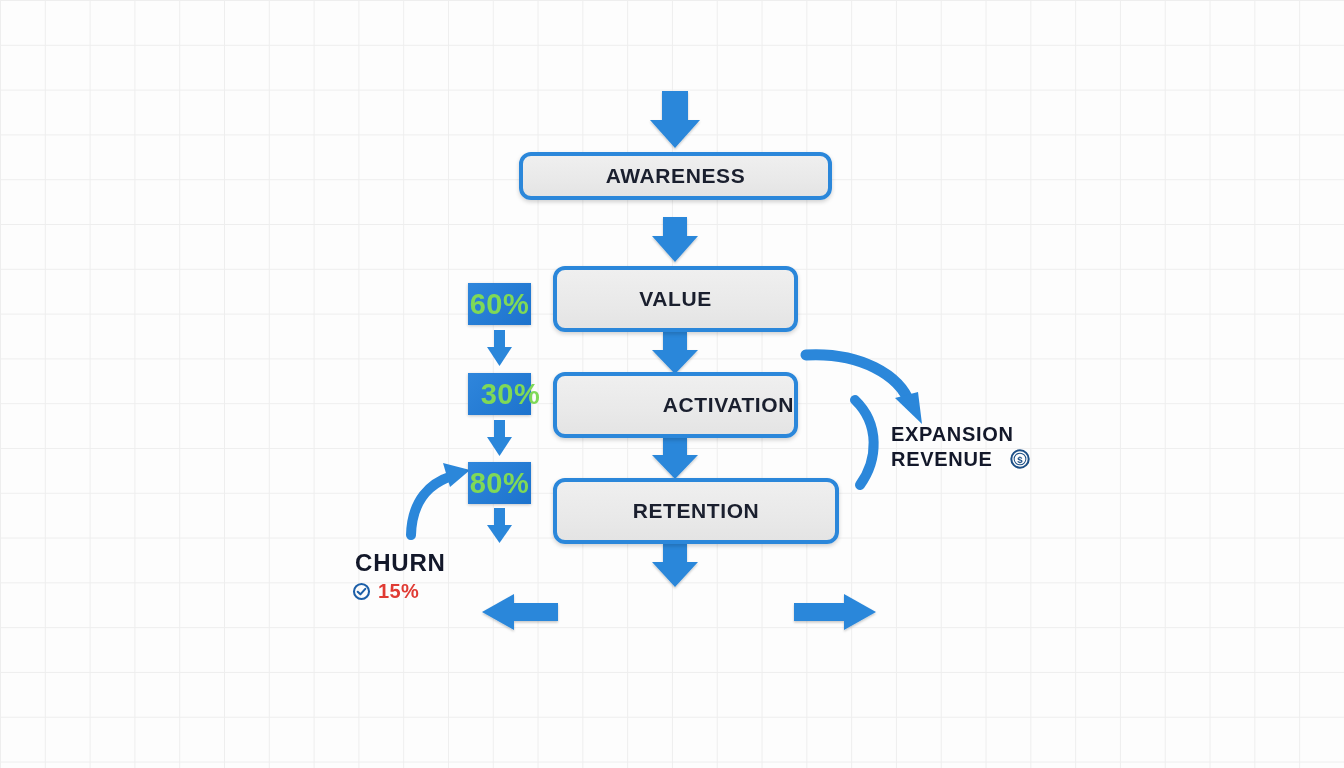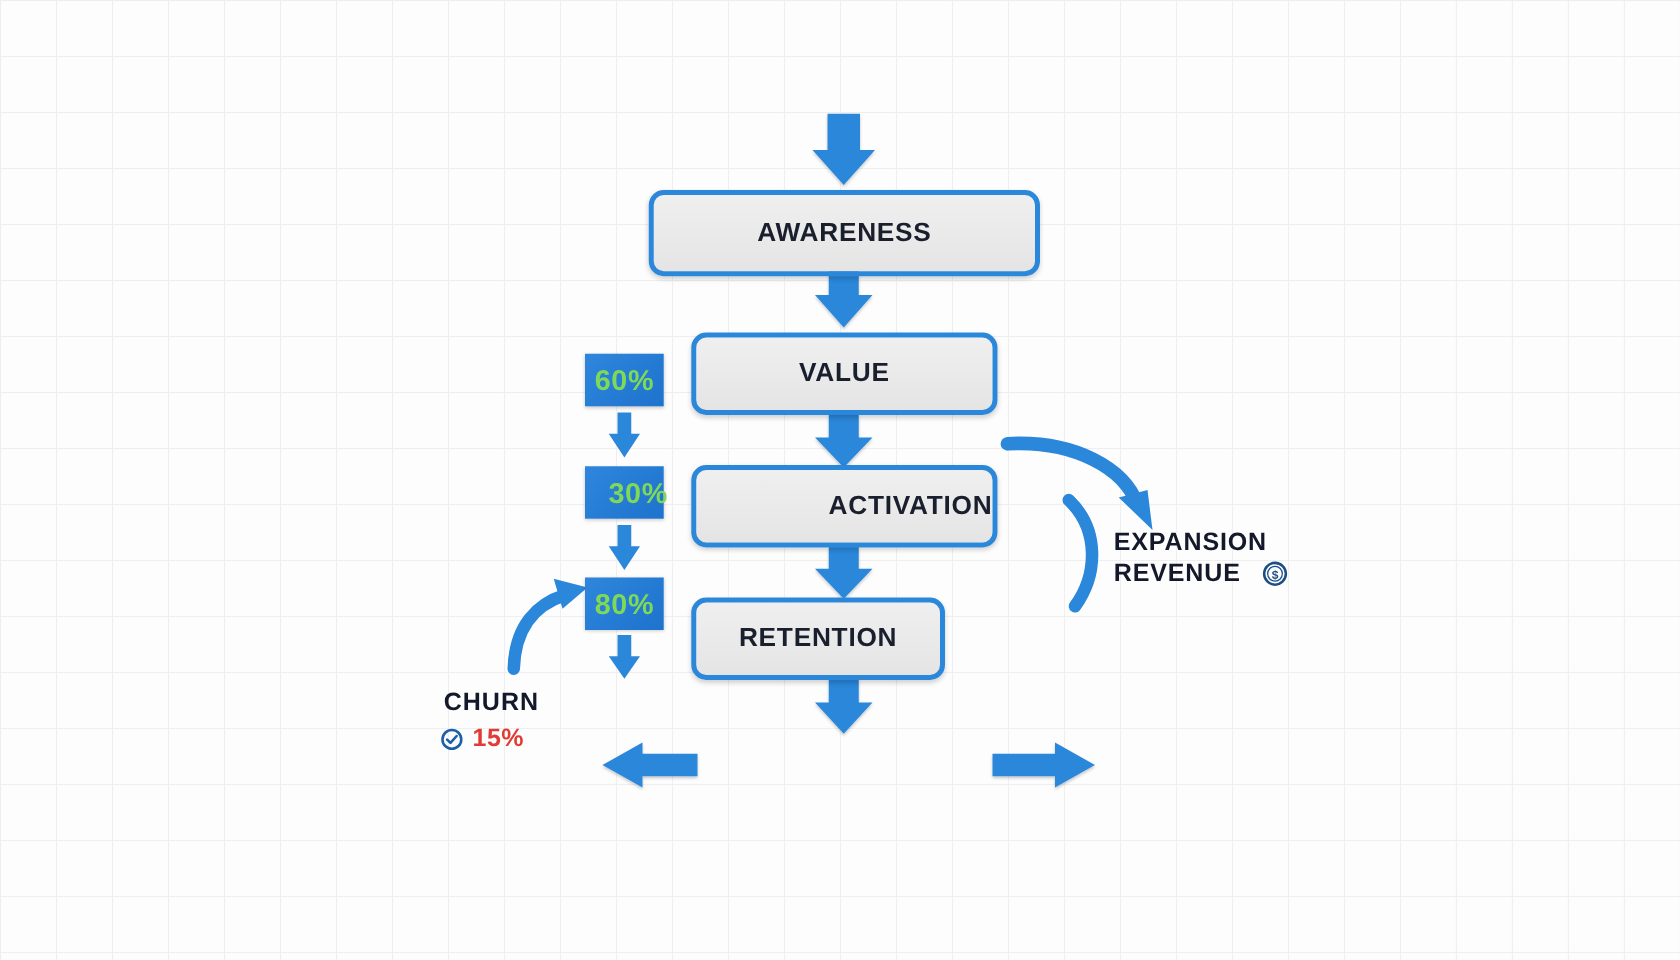--- a/index.html
+++ b/index.html
@@ -49,28 +49,28 @@
     box-sizing: border-box;
     background: linear-gradient(135deg, #2f86dc 0%, #1d73cd 100%);
     display: flex;
     align-items: center;
     justify-content: center;
     box-shadow: 0 1px 3px rgba(0,0,0,0.22);
   }
   .pct-text {
     color: #7fd957;
     font-weight: bold;
-    font-size: 23px;
+    font-size: 29px;
     letter-spacing: 0.5px;
   }
   .side-note {
     position: absolute;
     color: #13182a;
     font-weight: bold;
-    font-size: 20px;
+    font-size: 24px;
     letter-spacing: 0.8px;
     line-height: 25px;
     white-space: nowrap;
   }
   .churn-row {
     position: absolute;
     display: flex;
     align-items: center;
     gap: 7px;
   }
@@ -170,33 +170,33 @@
     <g>
       <path d="M 855,400 C 880,424 878,460 860,485" stroke="#2b87da" stroke-width="10" fill="none" stroke-linecap="round"></path>
     </g>
 
     <g>
       <path d="M 411,535 C 412,500 430,483 452,476" stroke="#2b87da" stroke-width="10" fill="none" stroke-linecap="round"></path>
       <polygon points="470,470 443,463 450,487" fill="#2b87da"></polygon>
     </g>
   </svg>
 
-  <div class="stage-box" style="left:519px; top:152px; width:313px; height:69px;">
+  <div class="stage-box" style="left:519px; top:152px; width:313px; height:48px;">
     <span class="stage-label">AWARENESS</span>
   </div>
 
   <div class="stage-box" style="left:553px; top:266px; width:245px; height:66px;">
     <span class="stage-label">VALUE</span>
   </div>
 
   <div class="stage-box" style="left:553px; top:372px; width:245px; height:66px;justify-content:flex-end;">
     <span class="stage-label">ACTIVATION</span>
   </div>
 
-  <div class="stage-box" style="left:553px; top:478px; width:203px; height:66px;">
+  <div class="stage-box" style="left:553px; top:478px; width:286px; height:66px;">
     <span class="stage-label">RETENTION</span>
   </div>
 
 
   <div class="pct-badge" style="left:468px; top:283px; width:63px; height:42px;">
     <span class="pct-text">60%</span>
   </div>
 
   <div class="pct-badge" style="left:468px; top:373px; width:63px; height:42px;padding-left:22px;">
     <span class="pct-text">30%</span>

